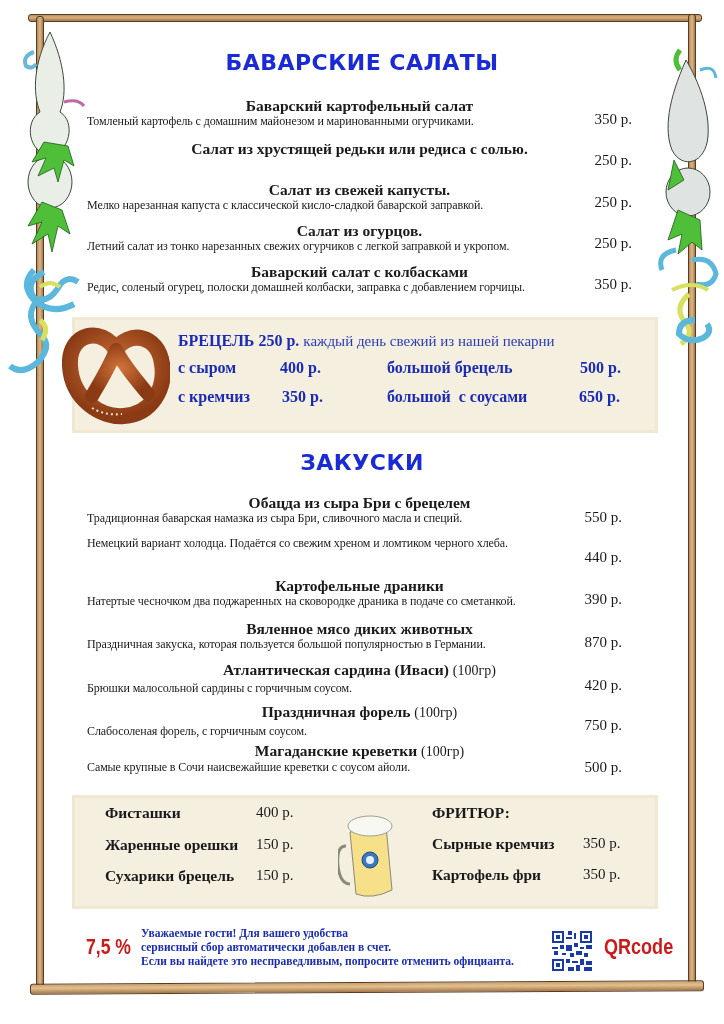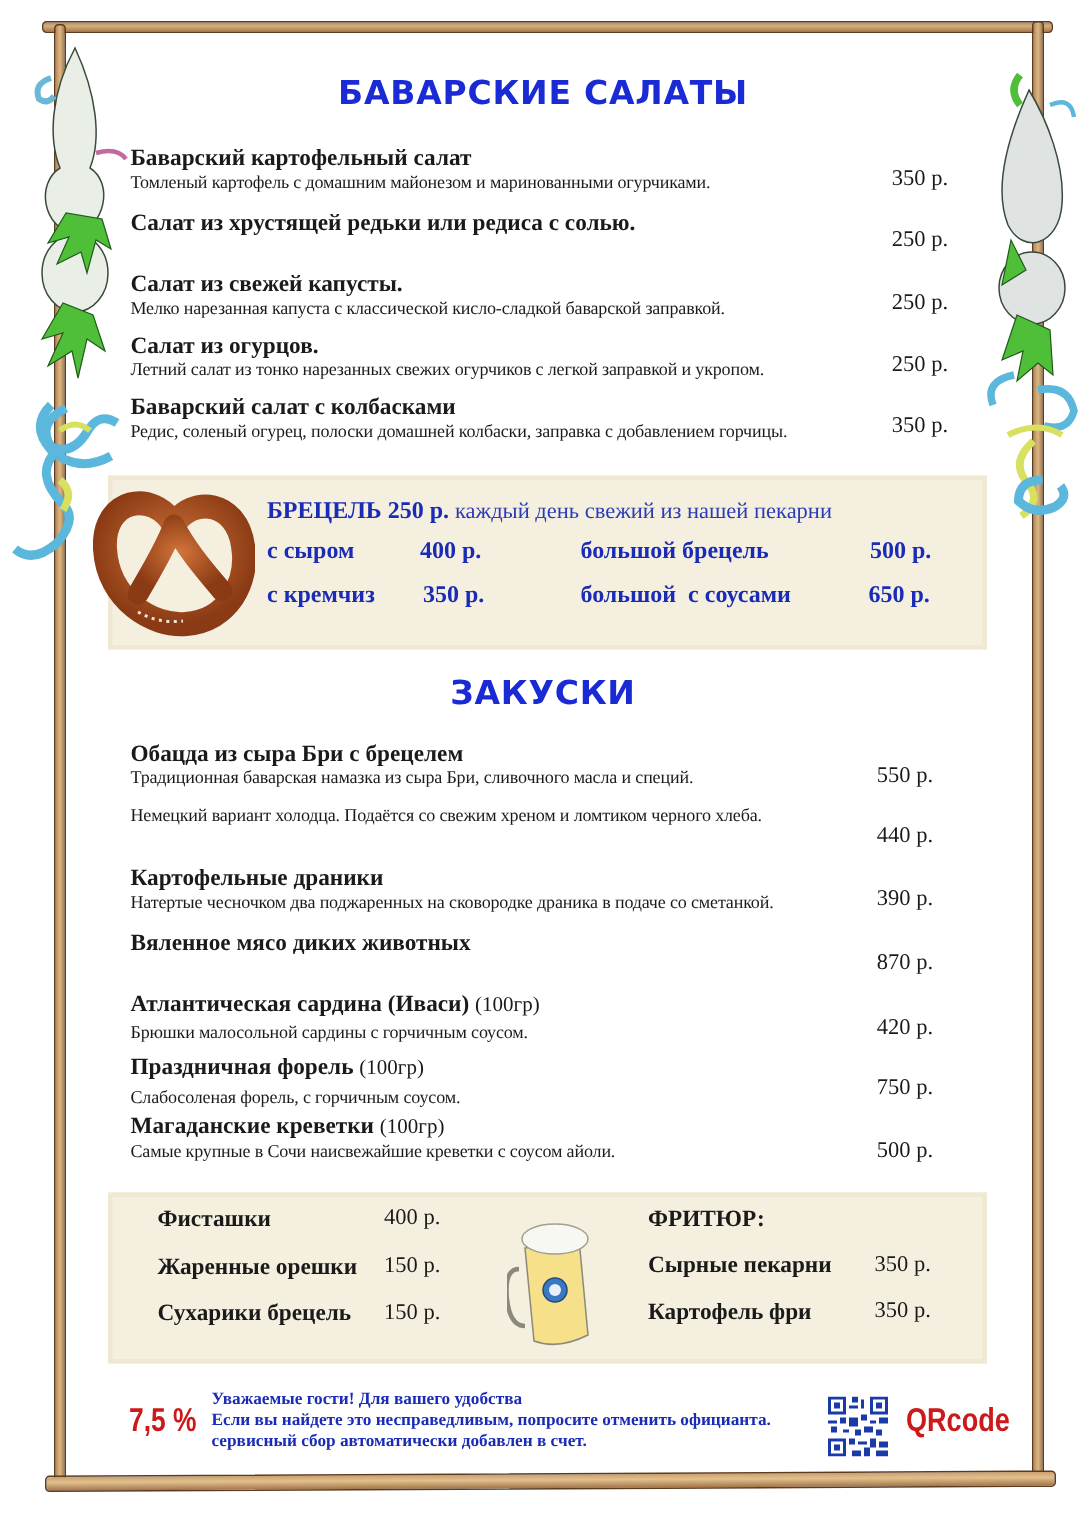--- a/index.html
+++ b/index.html
@@ -22,21 +22,21 @@
   .pole-left { left: 36px; top: 16px; height: 970px; }
   .pole-right { left: 688px; top: 14px; height: 974px; }
   .deco { position: absolute; }
   
   .section-title {
     position: absolute; left: 0; width: 724px; text-align: center;
     font-family: "DejaVu Sans", "Liberation Sans", sans-serif; font-weight: bold;
     color: #1a2bd6; font-size: 22px; letter-spacing: 0.5px;
   }
   .item { position: absolute; left: 87px; width: 545px; }
-  .item .name { font-weight: bold; font-size: 15.5px; line-height: 17px; white-space: nowrap; }
+  .item .name { font-weight: bold; font-size: 15.5px; line-height: 17px; white-space: nowrap; text-align: center; }
   .item .name .weight { font-weight: normal; font-size: 14px; margin-top: 47px; }
   .item .desc { font-size: 12px; line-height: 15px; white-space: nowrap; letter-spacing: -0.1px; }
   .item .price { position: absolute; right: 0; font-size: 15px; }
   .box {
     position: absolute; background: #f5efe0; border: 3px solid #efe8d2;
   }
   .pretzel-box { left: 72px; top: 317px; width: 580px; height: 110px; }
   .pretzel-row { position: absolute; color: #1a2bb5; font-weight: bold; font-size: 16px; white-space: nowrap; }
   .pretzel-row .light { font-weight: normal; font-size: 15px; color: #2a3bb8; }
   .snack-box { left: 72px; top: 795px; width: 580px; height: 108px; }
@@ -153,20 +153,21 @@
   <div class="desc">Немецкий вариант холодца. Подаётся со свежим хреном и ломтиком черного хлеба.</div>
   <div class="price" style="top:13px;right:10px">440 р.</div>
 </div>
 <div class="item" style="top:577px">
   <div class="name">Картофельные драники</div>
   <div class="desc">Натертые чесночком два поджаренных на сковородке драника в подаче со сметанкой.</div>
   <div class="price" style="top:14px;right:10px">390 р.</div>
 </div>
 <div class="item" style="top:620px">
   <div class="name">Вяленное мясо диких животных</div>
+  <div class="desc">Праздничная закуска, которая пользуется большой популярностью в Германии.</div>
   <div class="price" style="top:14px;right:10px">870 р.</div>
 </div>
 <div class="item" style="top:661px">
   <div class="name"><span>Атлантическая сардина (Иваси)</span> <span class="weight">(100гр)</span></div>
   <div class="desc" style="margin-top:2px">Брюшки малосольной сардины с горчичным соусом.</div>
   <div class="price" style="top:16px;right:10px">420 р.</div>
 </div>
 <div class="item" style="top:703px">
   <div class="name"><span>Праздничная форель</span> <span class="weight">(100гр)</span></div>
   <div class="desc" style="margin-top:3px">Слабосоленая форель, с горчичным соусом.</div>
@@ -188,30 +189,30 @@
 
 <svg class="deco" style="left:338px;top:810px" width="60" height="90" viewBox="0 0 60 90">
   <path d="M8 36 q-10 0 -8 20 q2 18 12 18" fill="none" stroke="#8a8a7a" stroke-width="3"></path>
   <path d="M12 22 L48 16 L54 80 Q34 90 18 84 Z" fill="#f6e08a" stroke="#8a8a7a" stroke-width="1"></path>
   <ellipse cx="32" cy="16" rx="22" ry="10" fill="#f8f8f2" stroke="#a0a090" stroke-width="1"></ellipse>
   <circle cx="32" cy="50" r="8" fill="#3a78c2" stroke="#204a80" stroke-width="1"></circle>
   <circle cx="32" cy="50" r="4" fill="#e8f0ff"></circle>
 </svg>
 
 <div class="snack" style="left:432px;top:804px">ФРИТЮР:</div>
-<div class="snack" style="left:432px;top:835px">Сырные пекарни</div>
+<div class="snack" style="left:432px;top:835px">Сырные кремчиз</div>
 <div class="snack-price" style="left:583px;top:835px">350 р.</div>
 <div class="snack" style="left:432px;top:866px">Картофель фри</div>
 <div class="snack-price" style="left:583px;top:866px">350 р.</div>
 
 <div class="footer-pct">7,5 %</div>
 <div class="footer-note">
   <div>Уважаемые гости! Для вашего удобства</div>
+  <div>сервисный сбор автоматически добавлен в счет.</div>
   <div>Если вы найдете это несправедливым, попросите отменить официанта.</div>
-  <div>сервисный сбор автоматически добавлен в счет.</div>
 </div>
 <svg class="qr" viewBox="0 0 20 20">
   <rect width="20" height="20" fill="#ffffff"></rect>
   <g fill="#1a3aa8">
     <rect x="0" y="0" width="6" height="6"></rect>
       <rect x="1" y="1" width="4" height="4" fill="#fff"></rect>
       <rect x="2" y="2" width="2" height="2"></rect>
     <rect x="14" y="0" width="6" height="6"></rect>
       <rect x="15" y="1" width="4" height="4" fill="#fff"></rect>
       <rect x="16" y="2" width="2" height="2"></rect>

